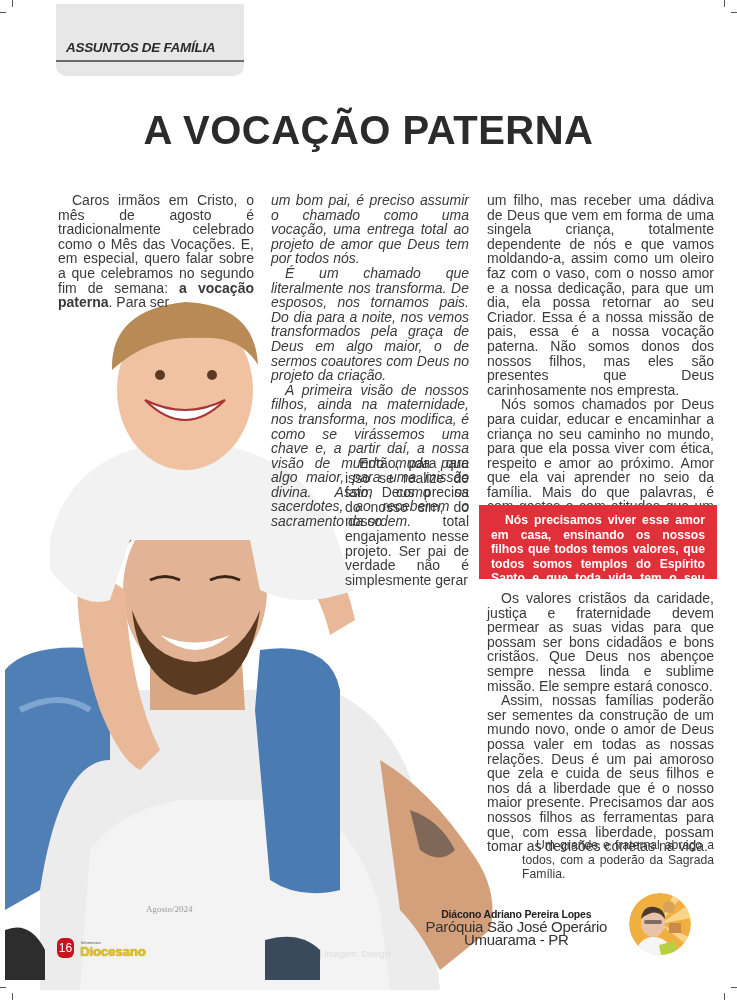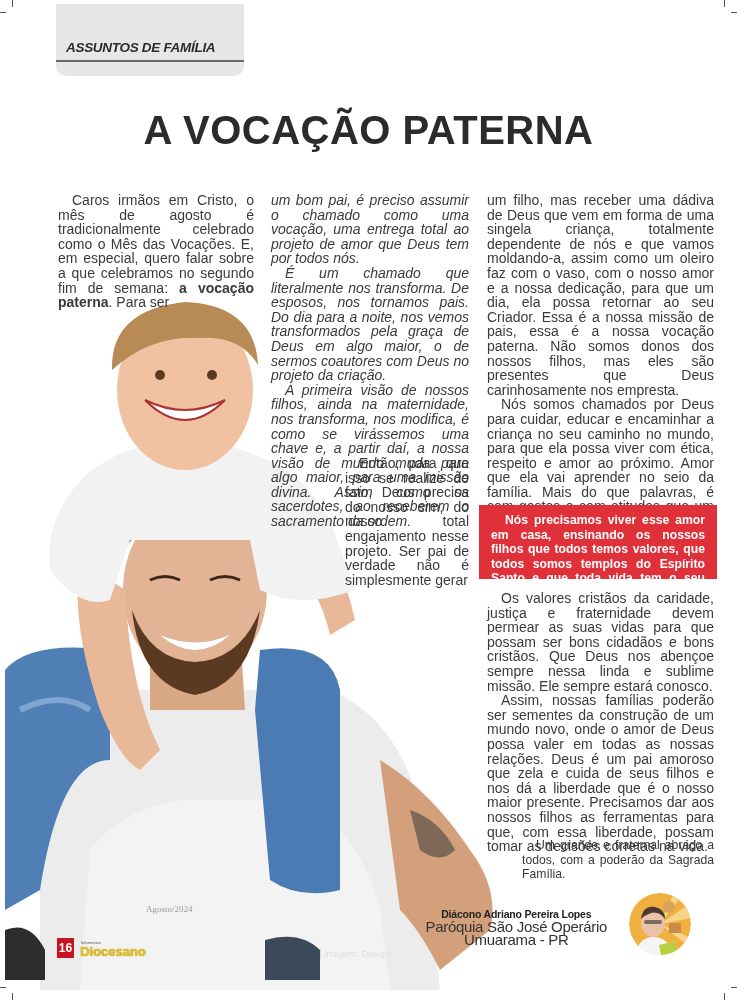--- a/index.html
+++ b/index.html
@@ -28,21 +28,21 @@
   .callout { position:absolute; left:479px; top:505px; width:238px; height:74px; background:#e0303a;
              color:#ffffff; font-family:"Liberation Sans", sans-serif; font-weight:bold; font-size:12.2px;
              line-height:14.5px; box-sizing:border-box; padding:4px 8px 4px 8px; text-align:justify; }
   .callout p { margin:4px; text-indent:14px; }
   .photo { position:absolute; left:0; top:290px; width:520px; height:700px; }
   .author { position:absolute; right:130px; top:908px; text-align:center; font-family:"Liberation Sans", sans-serif; }
   .author .name { font-weight:bold; font-size:10.5px; color:#222; letter-spacing:-0.2px; }
   .author .sub { font-size:15px; color:#333; line-height:13px; letter-spacing:-0.3px; }
   .avatar { position:absolute; left:629px; top:893px; width:62px; height:62px; border-radius:50%; overflow:hidden; }
   .footer-page { position:absolute; left:57px; top:938px; width:17px; height:20px; background:#c8141e; color:#fff;
-                 font-family:"Liberation Sans", sans-serif; font-weight:bold; font-size:12px; text-align:center; line-height:20px; }
+                 font-family:"Liberation Sans", sans-serif; font-weight:normal; font-size:12px; text-align:center; line-height:20px;border-radius:6px; }
   .footer-brand-small { position:absolute; left:81px; top:940px; font-size:4px; color:#555; font-family:"Liberation Sans", sans-serif; }
   .footer-brand { position:absolute; left:80px; top:944px; font-family:"Liberation Sans", sans-serif; font-weight:bold;
                   font-size:13.5px; color:#e8c21b; letter-spacing:-0.3px; text-shadow:0 0 1px #8a6d00; }
   .footer-date { position:absolute; left:146px; top:904px; font-family:Liberation Serif, serif; font-size:9px; color:#9a9a9a; }
   .credit { position:absolute; left:320px; top:949px; font-family:"Liberation Sans", sans-serif; font-size:9px; color:#ddd;
             border-left:1px solid #ddd; padding-left:3px; }
 </style>
 </head>
 <body>
 

